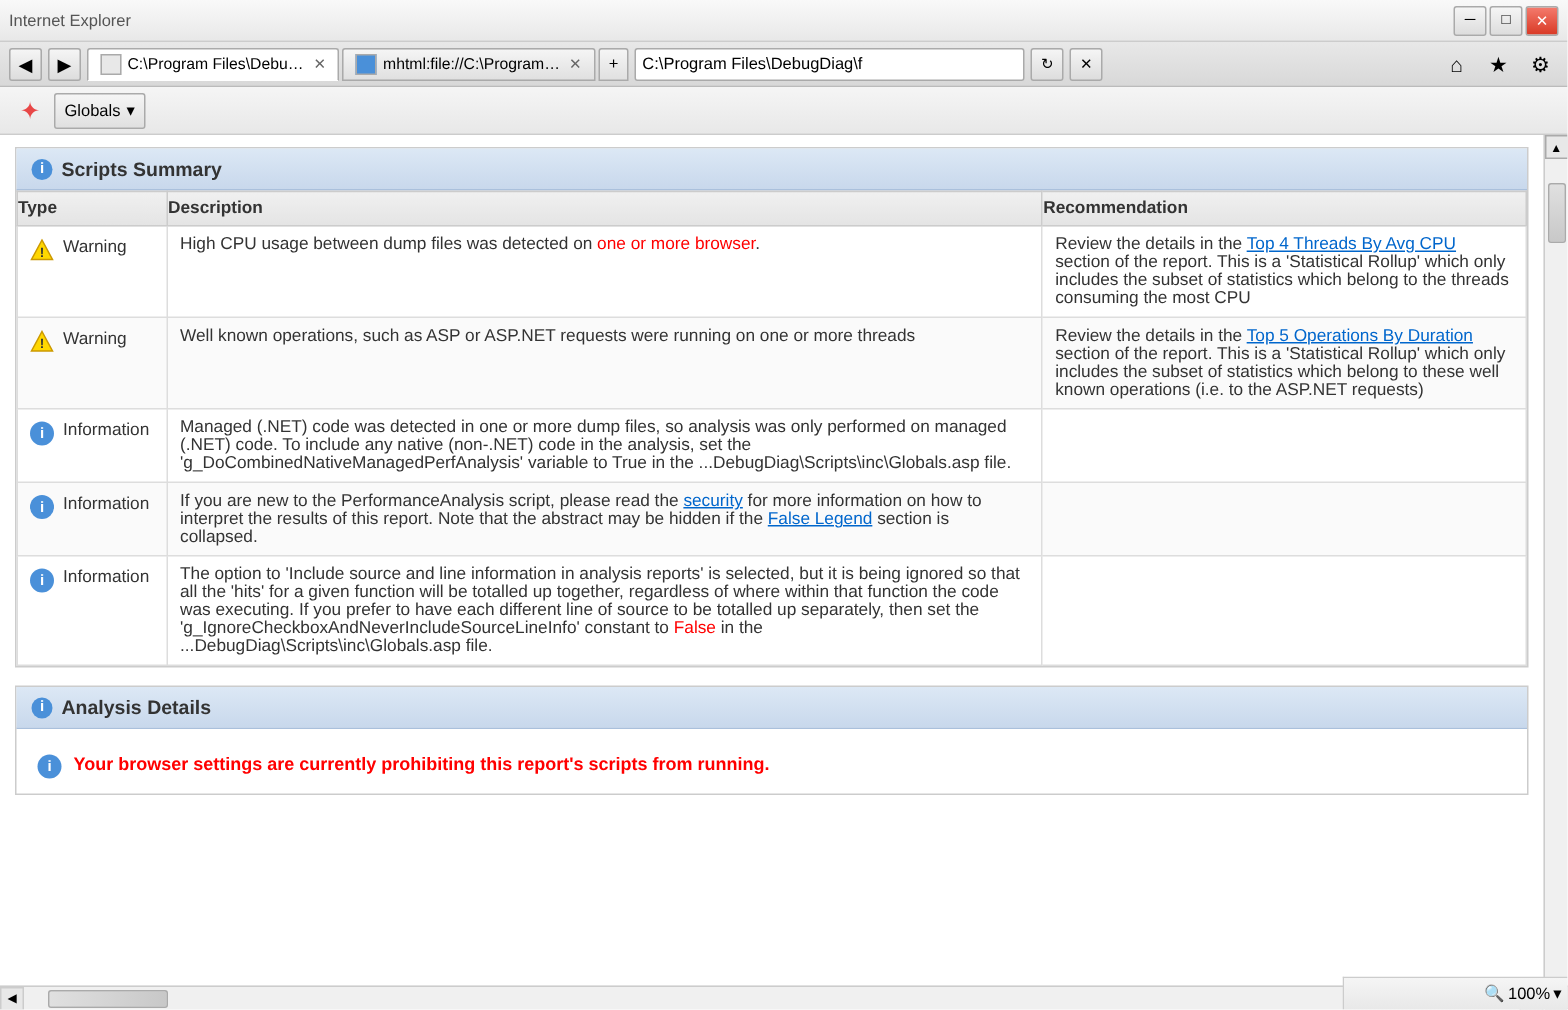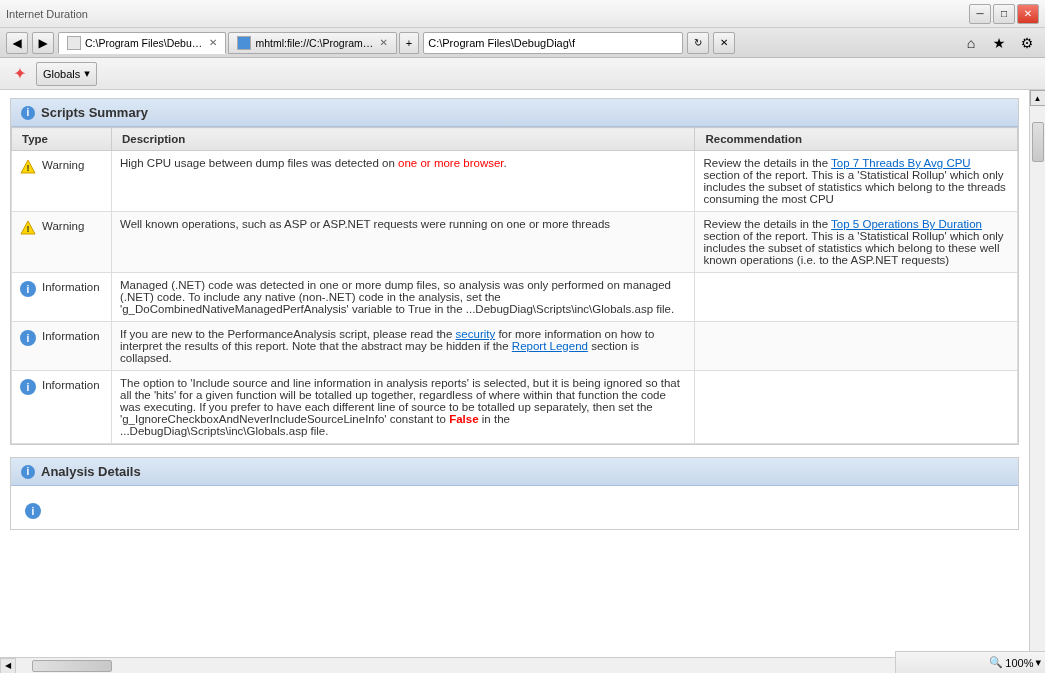--- a/index.html
+++ b/index.html
@@ -211,21 +211,21 @@
 
     
     table {
       width: 100%;
       border-collapse: collapse;
       font-size: 11.5px;
     }
     thead th {
       background: linear-gradient(to bottom, #f0f0f0, #e4e4e4);
       border: 1px solid #ccc;
-      padding: 5px 10px;
+      padding: 5px 0;
       text-align: left;
       font-weight: bold;
       color: #333;
     }
     tbody td {
       border: 1px solid #ddd;
       padding: 6px 8px;
       vertical-align: top;
       color: #333;
     }
@@ -252,21 +252,21 @@
       display: flex;
       align-items: center;
       justify-content: center;
       color: white;
       font-size: 10px;
       font-weight: bold;
       flex-shrink: 0;
     }
 
     a { color: #0066cc; text-decoration: underline; }
-    .red-text { color: red; font-weight: bold; }
+    .red-text { color: red; font-weight: normal; }
 
     
     .analysis-details {
       border: 1px solid #ccc;
     }
     .details-content {
       padding: 10px 14px;
       color: #333;
     }
     .info-notice {
@@ -320,21 +320,21 @@
       padding-right: 4px;
       gap: 2px;
       font-size: 11px;
     }
   </style>
 </head>
 <body>
 
 <div class="title-bar">
   <div class="title-bar-left">
-    <span style="font-size:11px;color:#555;">Internet Duration</span>
+    <span style="font-size:11px;color:#555;">Internet Explorer</span>
   </div>
   <div class="title-bar-controls">
     <div class="tb-btn">─</div>
     <div class="tb-btn">□</div>
     <div class="tb-btn close">✕</div>
   </div>
 </div>
 
 <div class="address-bar">
   <div class="nav-btn">◀</div>
@@ -397,21 +397,21 @@
                   <polygon points="8,1 15,14 1,14" fill="#FFD700" stroke="#cc9900" stroke-width="1"></polygon>
                   <text x="8" y="12" text-anchor="middle" font-size="9" font-weight="bold" fill="#333">!</text>
                 </svg>
                 <span>Warning</span>
               </div>
             </td>
             <td>
               <span>High CPU usage between dump files was detected on <span style="color:red;">one or more browser</span>.</span>
             </td>
             <td>
-              <span>Review the details in the <a>Top 7 Threads By Avg CPU</a> section of the report. This is a 'Statistical Rollup' which only includes the subset of statistics which belong to the threads consuming the most CPU</span>
+              <span>Review the details in the <a>Top 4 Threads By Avg CPU</a> section of the report. This is a 'Statistical Rollup' which only includes the subset of statistics which belong to the threads consuming the most CPU</span>
             </td>
           </tr>
 
           <tr>
             <td>
               <div class="type-cell">
                 <svg class="warning-icon" viewBox="0 0 16 16" xmlns="http://www.w3.org/2000/svg">
                   <polygon points="8,1 15,14 1,14" fill="#FFD700" stroke="#cc9900" stroke-width="1"></polygon>
                   <text x="8" y="12" text-anchor="middle" font-size="9" font-weight="bold" fill="#333">!</text>
                 </svg>
@@ -440,21 +440,21 @@
           </tr>
 
           <tr>
             <td>
               <div class="type-cell">
                 <div class="info-icon">i</div>
                 <span>Information</span>
               </div>
             </td>
             <td>
-              <span>If you are new to the PerformanceAnalysis script, please read the <a>security</a> for more information on how to interpret the results of this report.   Note that the abstract may be hidden if the <a>Report Legend</a> section is collapsed.</span>
+              <span>If you are new to the PerformanceAnalysis script, please read the <a>security</a> for more information on how to interpret the results of this report.   Note that the abstract may be hidden if the <a>False Legend</a> section is collapsed.</span>
             </td>
             <td></td>
           </tr>
 
           <tr>
             <td>
               <div class="type-cell">
                 <div class="info-icon">i</div>
                 <span>Information</span>
               </div>
@@ -470,20 +470,21 @@
 
     <div class="section analysis-details">
       <div class="section-header">
         <div class="section-icon">i</div>
         <span class="section-title">Analysis Details</span>
       </div>
       <div class="details-content">
         <div class="info-notice">
           <div class="info-icon" style="margin-top:1px;">i</div>
           <div>
+            <div class="notice-text-red">Your browser settings are currently prohibiting this report's scripts from running.</div>
           </div>
         </div>
       </div>
     </div>
 
   </div>
 
   <div class="scrollbar-right">
     <div class="scroll-arrow">▲</div>
     <div class="scroll-thumb"></div>

